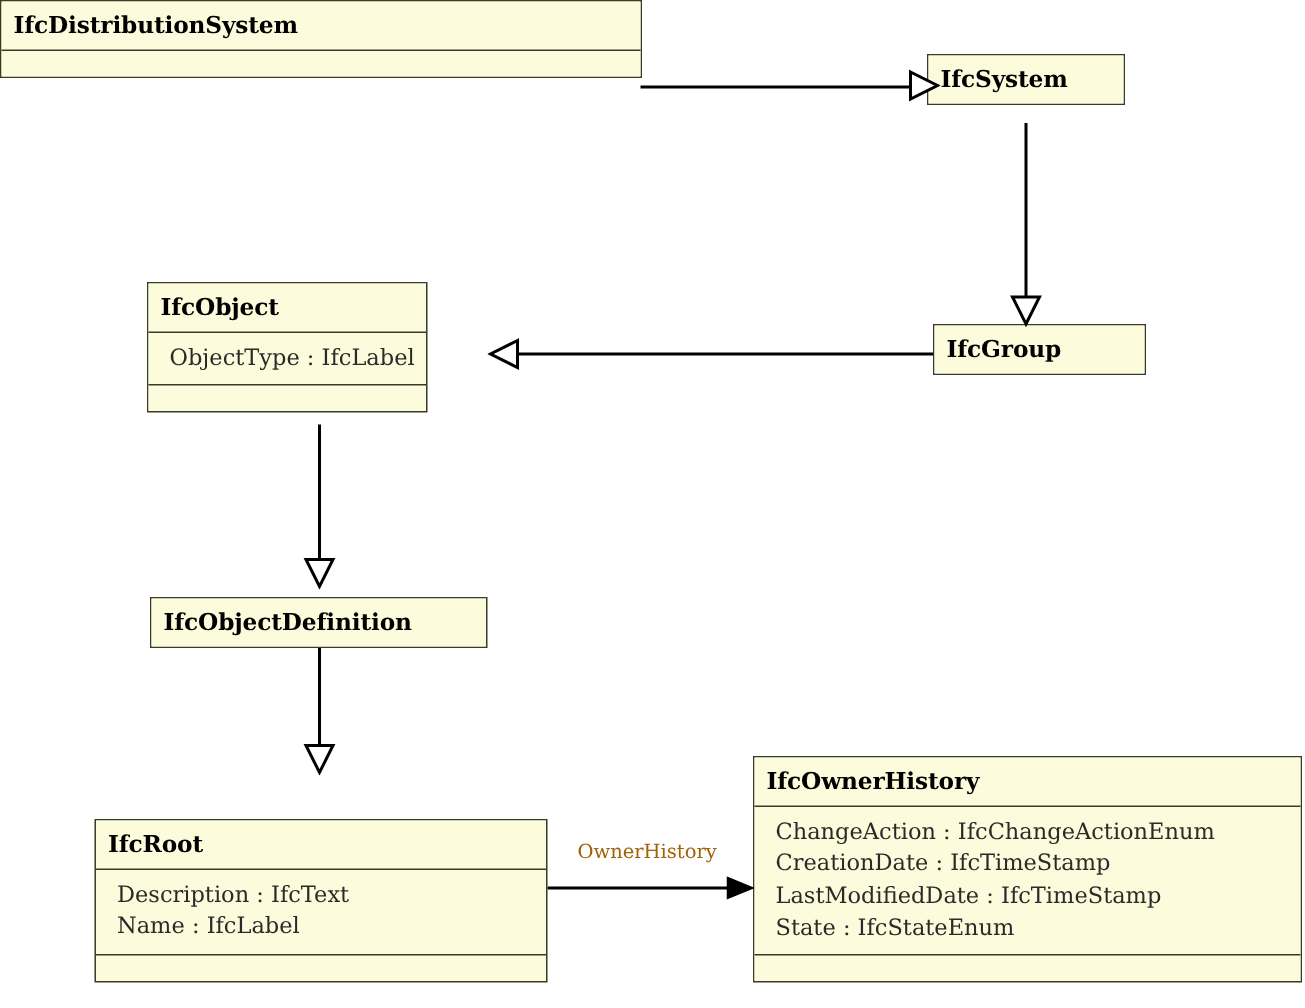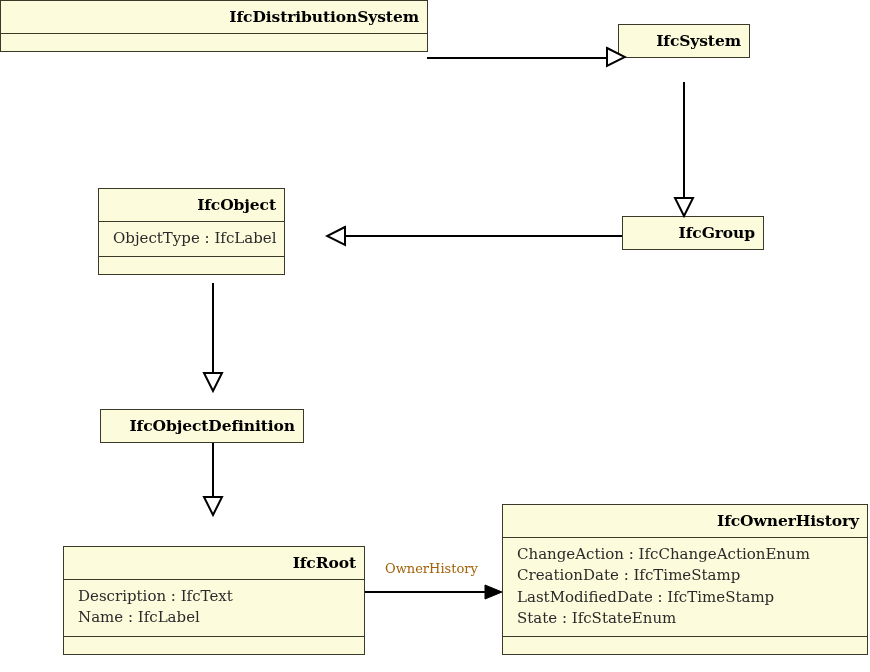--- a/index.html
+++ b/index.html
@@ -25,21 +25,21 @@
     z-index: 5;
   }
   .uml-compartment {
     box-sizing: border-box;
     background: #fcfbdc;
   }
   .uml-compartment + .uml-compartment {
     border-top: 1.5px solid #3a3a2a;
   }
   .uml-title {
-    text-align: right;
+    text-align: left;
     font-weight: bold;
     font-size: 15.5px;
     color: #000000;
     padding: 6px 8px 7px 8px;
     white-space: nowrap;
     letter-spacing: -0.1px;
   }
   .uml-attrs {
     padding: 6px 10px 7px 14px;
     font-size: 15px;
@@ -132,37 +132,37 @@
     </svg>
   </div>
 
   <div class="assoc-label" style="left:385px; top:561px;">OwnerHistory</div>
 
   <div class="uml-class" style="left:0px; top:0px; width:428px;">
     <div class="uml-compartment uml-title">IfcDistributionSystem</div>
     <div class="uml-compartment uml-ops"></div>
   </div>
 
-  <div class="uml-class" style="left:618px; top:24px; width:132px;">
+  <div class="uml-class" style="left:618px; top:36px; width:132px;">
     <div class="uml-compartment uml-title">IfcSystem</div>
   </div>
 
   <div class="uml-class" style="left:622px; top:216px; width:142px;">
     <div class="uml-compartment uml-title">IfcGroup</div>
   </div>
 
   <div class="uml-class" style="left:98px; top:188px; width:187px;">
     <div class="uml-compartment uml-title">IfcObject</div>
     <div class="uml-compartment uml-attrs">
       <div class="uml-attr">ObjectType : IfcLabel</div>
     </div>
     <div class="uml-compartment uml-ops"></div>
   </div>
 
-  <div class="uml-class" style="left:100px; top:409px; width:204px;">
+  <div class="uml-class" style="left:100px; top:398px; width:225px;">
     <div class="uml-compartment uml-title">IfcObjectDefinition</div>
   </div>
 
   <div class="uml-class" style="left:63px; top:546px; width:302px;">
     <div class="uml-compartment uml-title">IfcRoot</div>
     <div class="uml-compartment uml-attrs">
       <div class="uml-attr">Description : IfcText</div>
       <div class="uml-attr">Name : IfcLabel</div>
     </div>
     <div class="uml-compartment uml-ops"></div>

